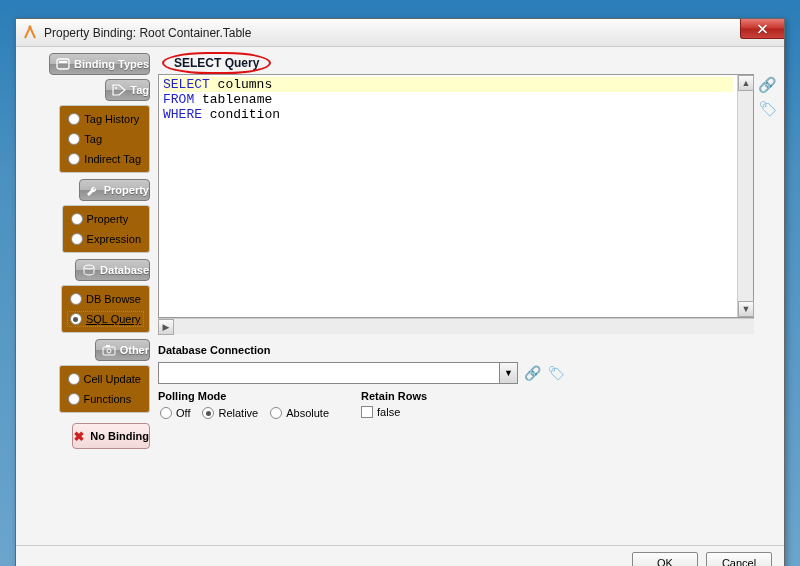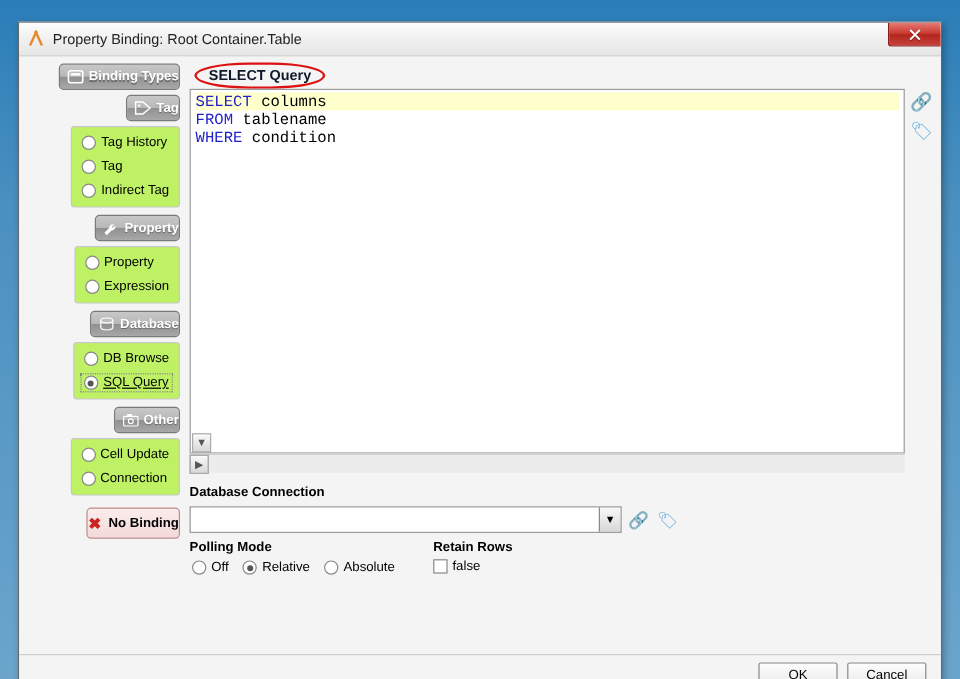--- a/index.html
+++ b/index.html
@@ -77,21 +77,21 @@
     font-size: 11px;
     display: flex;
     align-items: center;
     padding-left: 6px;
     text-shadow: 0 1px 0 rgba(0,0,0,.3);
     gap:4px;
   }
   .section-body {
     border: 1px solid #c8c8c8;
     border-radius: 3px;
-    background: #bef264;
+    background: #a16207;
     padding: 6px 6px;
     display:flex;flex-direction:column;gap:6px;
     margin-bottom: 2px;
   }
   .radio-row {
     display:flex;align-items:center;gap:4px;
     cursor: pointer;
     padding: 1px 2px;
   }
   .radio-row.selected {
@@ -131,24 +131,23 @@
   .query-header::before{
     content:"";
     position:absolute;
     left:-6px;top:-4px;right:-6px;bottom:-4px;
     border:2px solid #d11;
     border-radius: 50% / 60%;
   }
   .editor-wrap{
     border:1px solid #999;
     background:#fff;
-    height: 304px;
+    height: 244px;
     position:relative;
     display:flex;
-    flex-direction:column;
   }
   .editor {
     flex:1;
     font-family: "Courier New", monospace;
     font-size: 13px;
     padding: 2px 4px;
     overflow:auto;
     white-space:pre;
   }
   .editor .hl-line { background:#ffffcc; display:block;}
@@ -325,21 +324,21 @@
         </span>
         <span>Other</span>
       </div>
       <div class="section-body">
         <div class="radio-row">
             <span class="radio"></span>
             <span>Cell Update</span>
           </div>
         <div class="radio-row">
             <span class="radio"></span>
-            <span>Connection</span>
+            <span>Functions</span>
           </div>
       </div>
 
       <div class="no-binding">
         <span style="color:#c22;font-weight:bold;font-size:13px;">✖</span>
         <span>No Binding</span>
       </div>
     </div>
 
     <div class="main">

